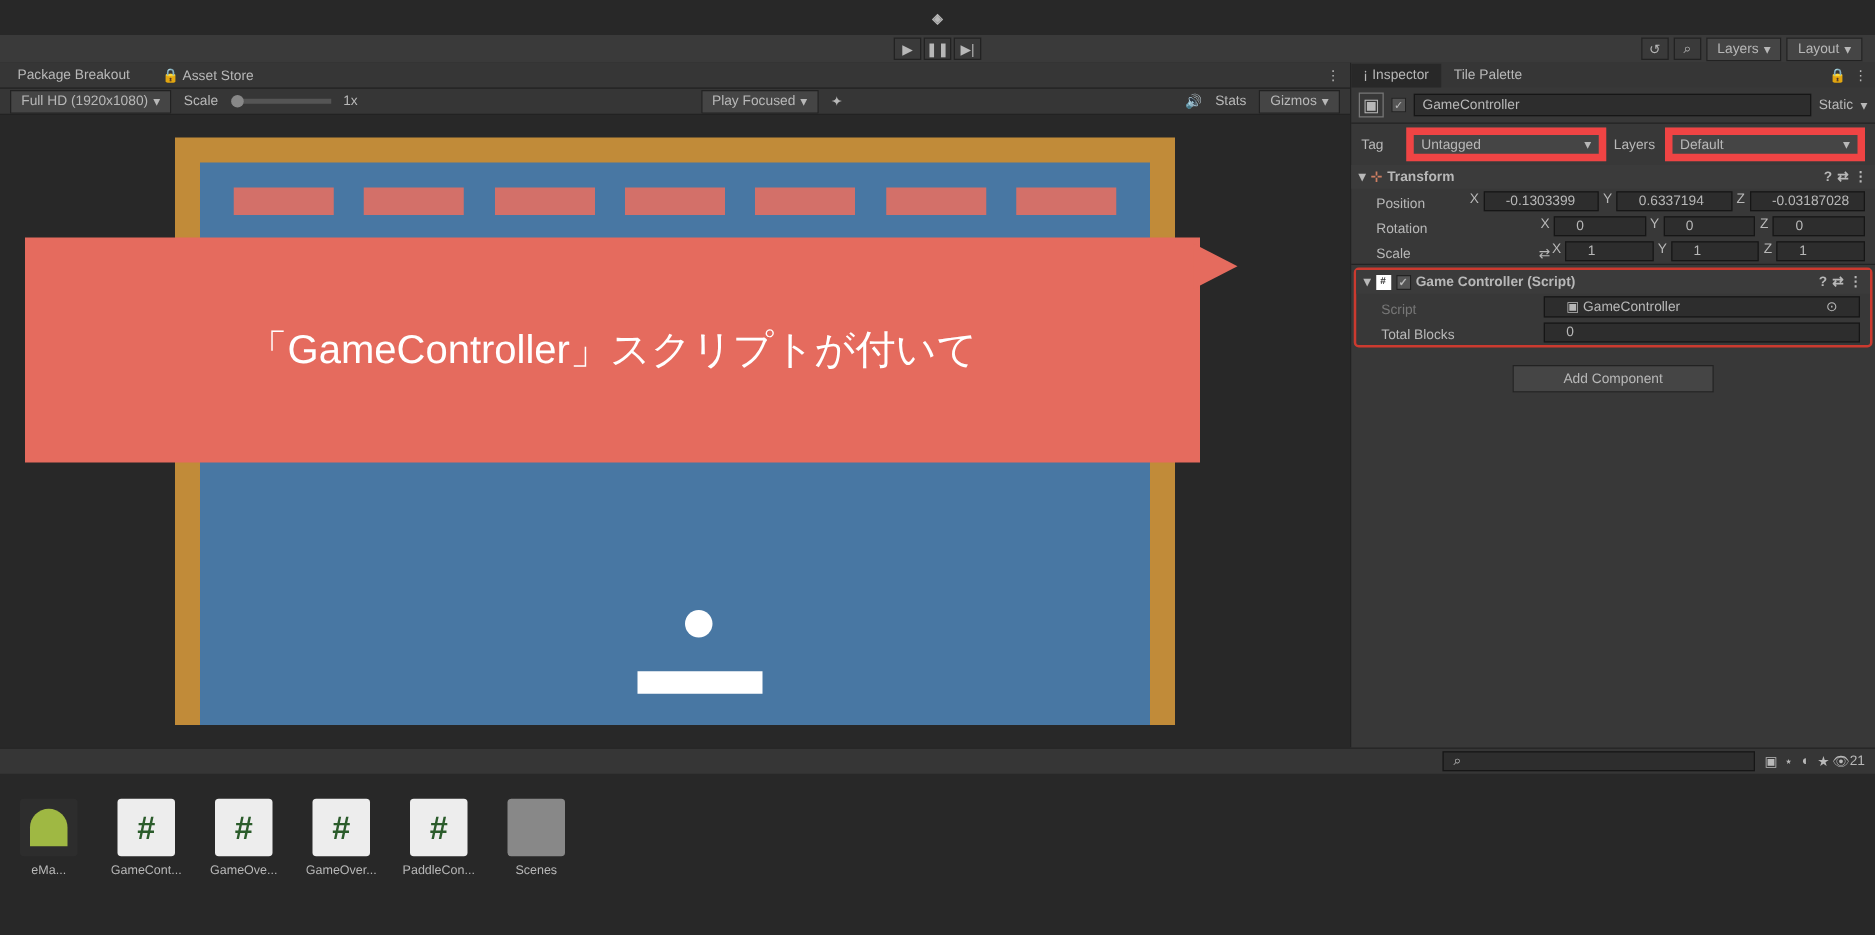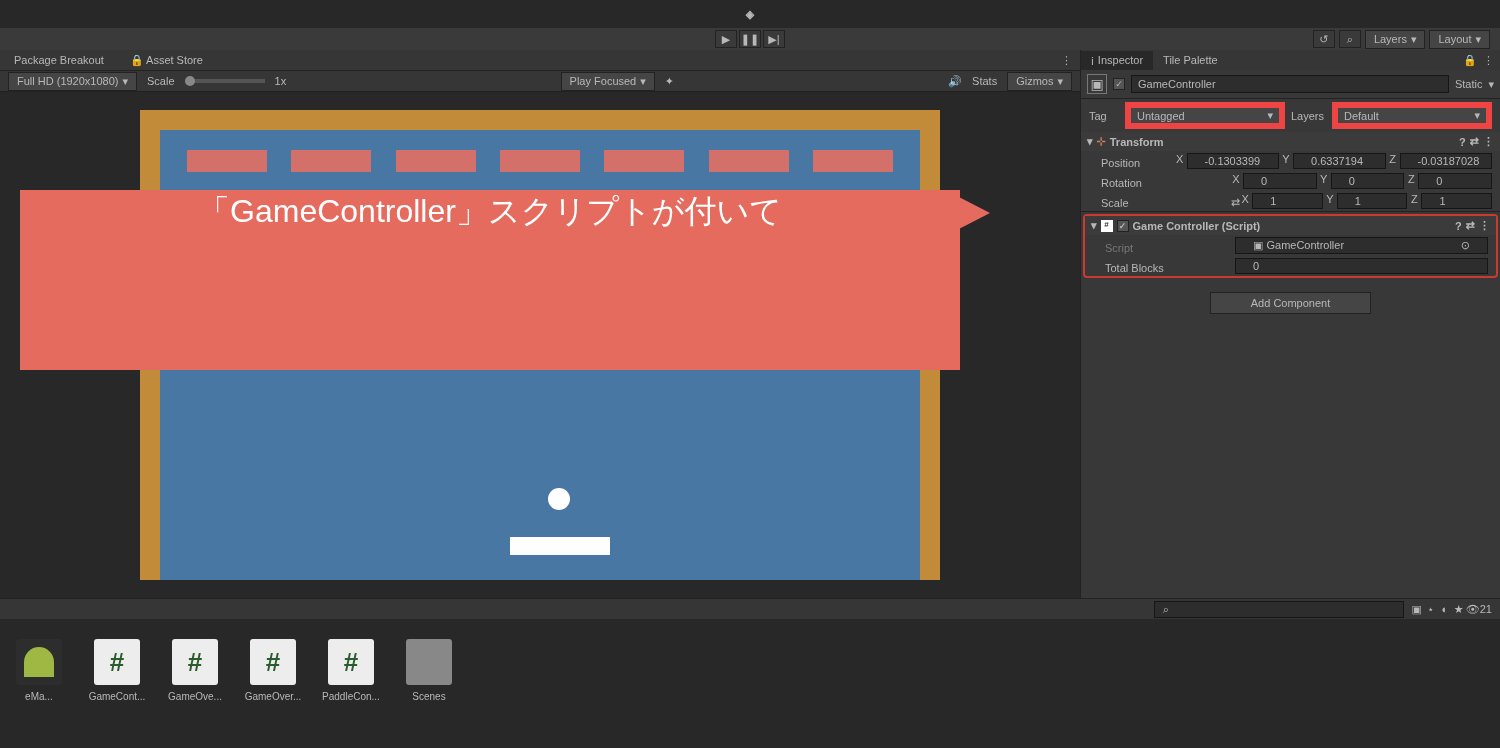--- a/index.html
+++ b/index.html
@@ -15,21 +15,21 @@
 .tab-bar .tab{padding:2px 6px;cursor:pointer}
 .scene-toolbar{height:22px;background:#363636;display:flex;align-items:center;padding:0 8px;gap:10px;border-top:1px solid #222;border-bottom:1px solid #222}
 .sep{flex:1}
 .game-view{flex:1;background:#282828;display:flex;align-items:center;justify-content:center;position:relative}
 .game-canvas{width:800px;height:470px;background:#c18b39;padding:20px 20px 0 20px;position:relative}
 .game-inner{width:100%;height:100%;background:#4877a3;position:relative}
 .blocks-row{position:absolute;top:20px;left:0;right:0;display:flex;justify-content:space-around;padding:0 15px}
 .block{width:80px;height:22px;background:#d37069}
 .ball{position:absolute;width:22px;height:22px;background:#fff;border-radius:50%;left:388px;bottom:70px}
 .paddle{position:absolute;width:100px;height:18px;background:#fff;left:350px;bottom:25px}
-.callout{position:absolute;left:20px;top:190px;width:940px;height:180px;background:#e56b5e;display:flex;flex-direction:column;align-items:center;gap:15px;z-index:10}
+.callout{position:absolute;left:20px;top:190px;width:940px;height:180px;background:#e56b5e;display:flex;flex-direction:column;align-items:center;justify-content:center;gap:15px;z-index:10}
 .callout-ptr{position:absolute;right:-30px;top:5px;width:0;height:0;border-left:35px solid #e56b5e;border-top:18px solid transparent;border-bottom:18px solid transparent}
 .callout-text{color:#fff;font-size:32px;font-weight:300}
 .inspector{width:420px;background:#383838;border-left:1px solid #222;display:flex;flex-direction:column}
 .insp-tabbar{height:20px;background:#363636;display:flex;align-items:center}
 .insp-tab{padding:2px 10px;cursor:pointer;display:flex;align-items:center;gap:4px}
 .insp-tab.active{background:#282828}
 .insp-header{padding:4px 6px;display:flex;align-items:center;gap:6px;border-bottom:1px solid #222}
 .insp-name{flex:1;background:#2d2d2d;border:1px solid #161616;padding:2px 6px}
 .insp-row{padding:3px 8px;display:flex;align-items:center;gap:6px}
 .insp-select{background:#454545;border:6px solid #ef4444;padding:1px 6px;flex:1;display:flex;align-items:center;justify-content:space-between}

